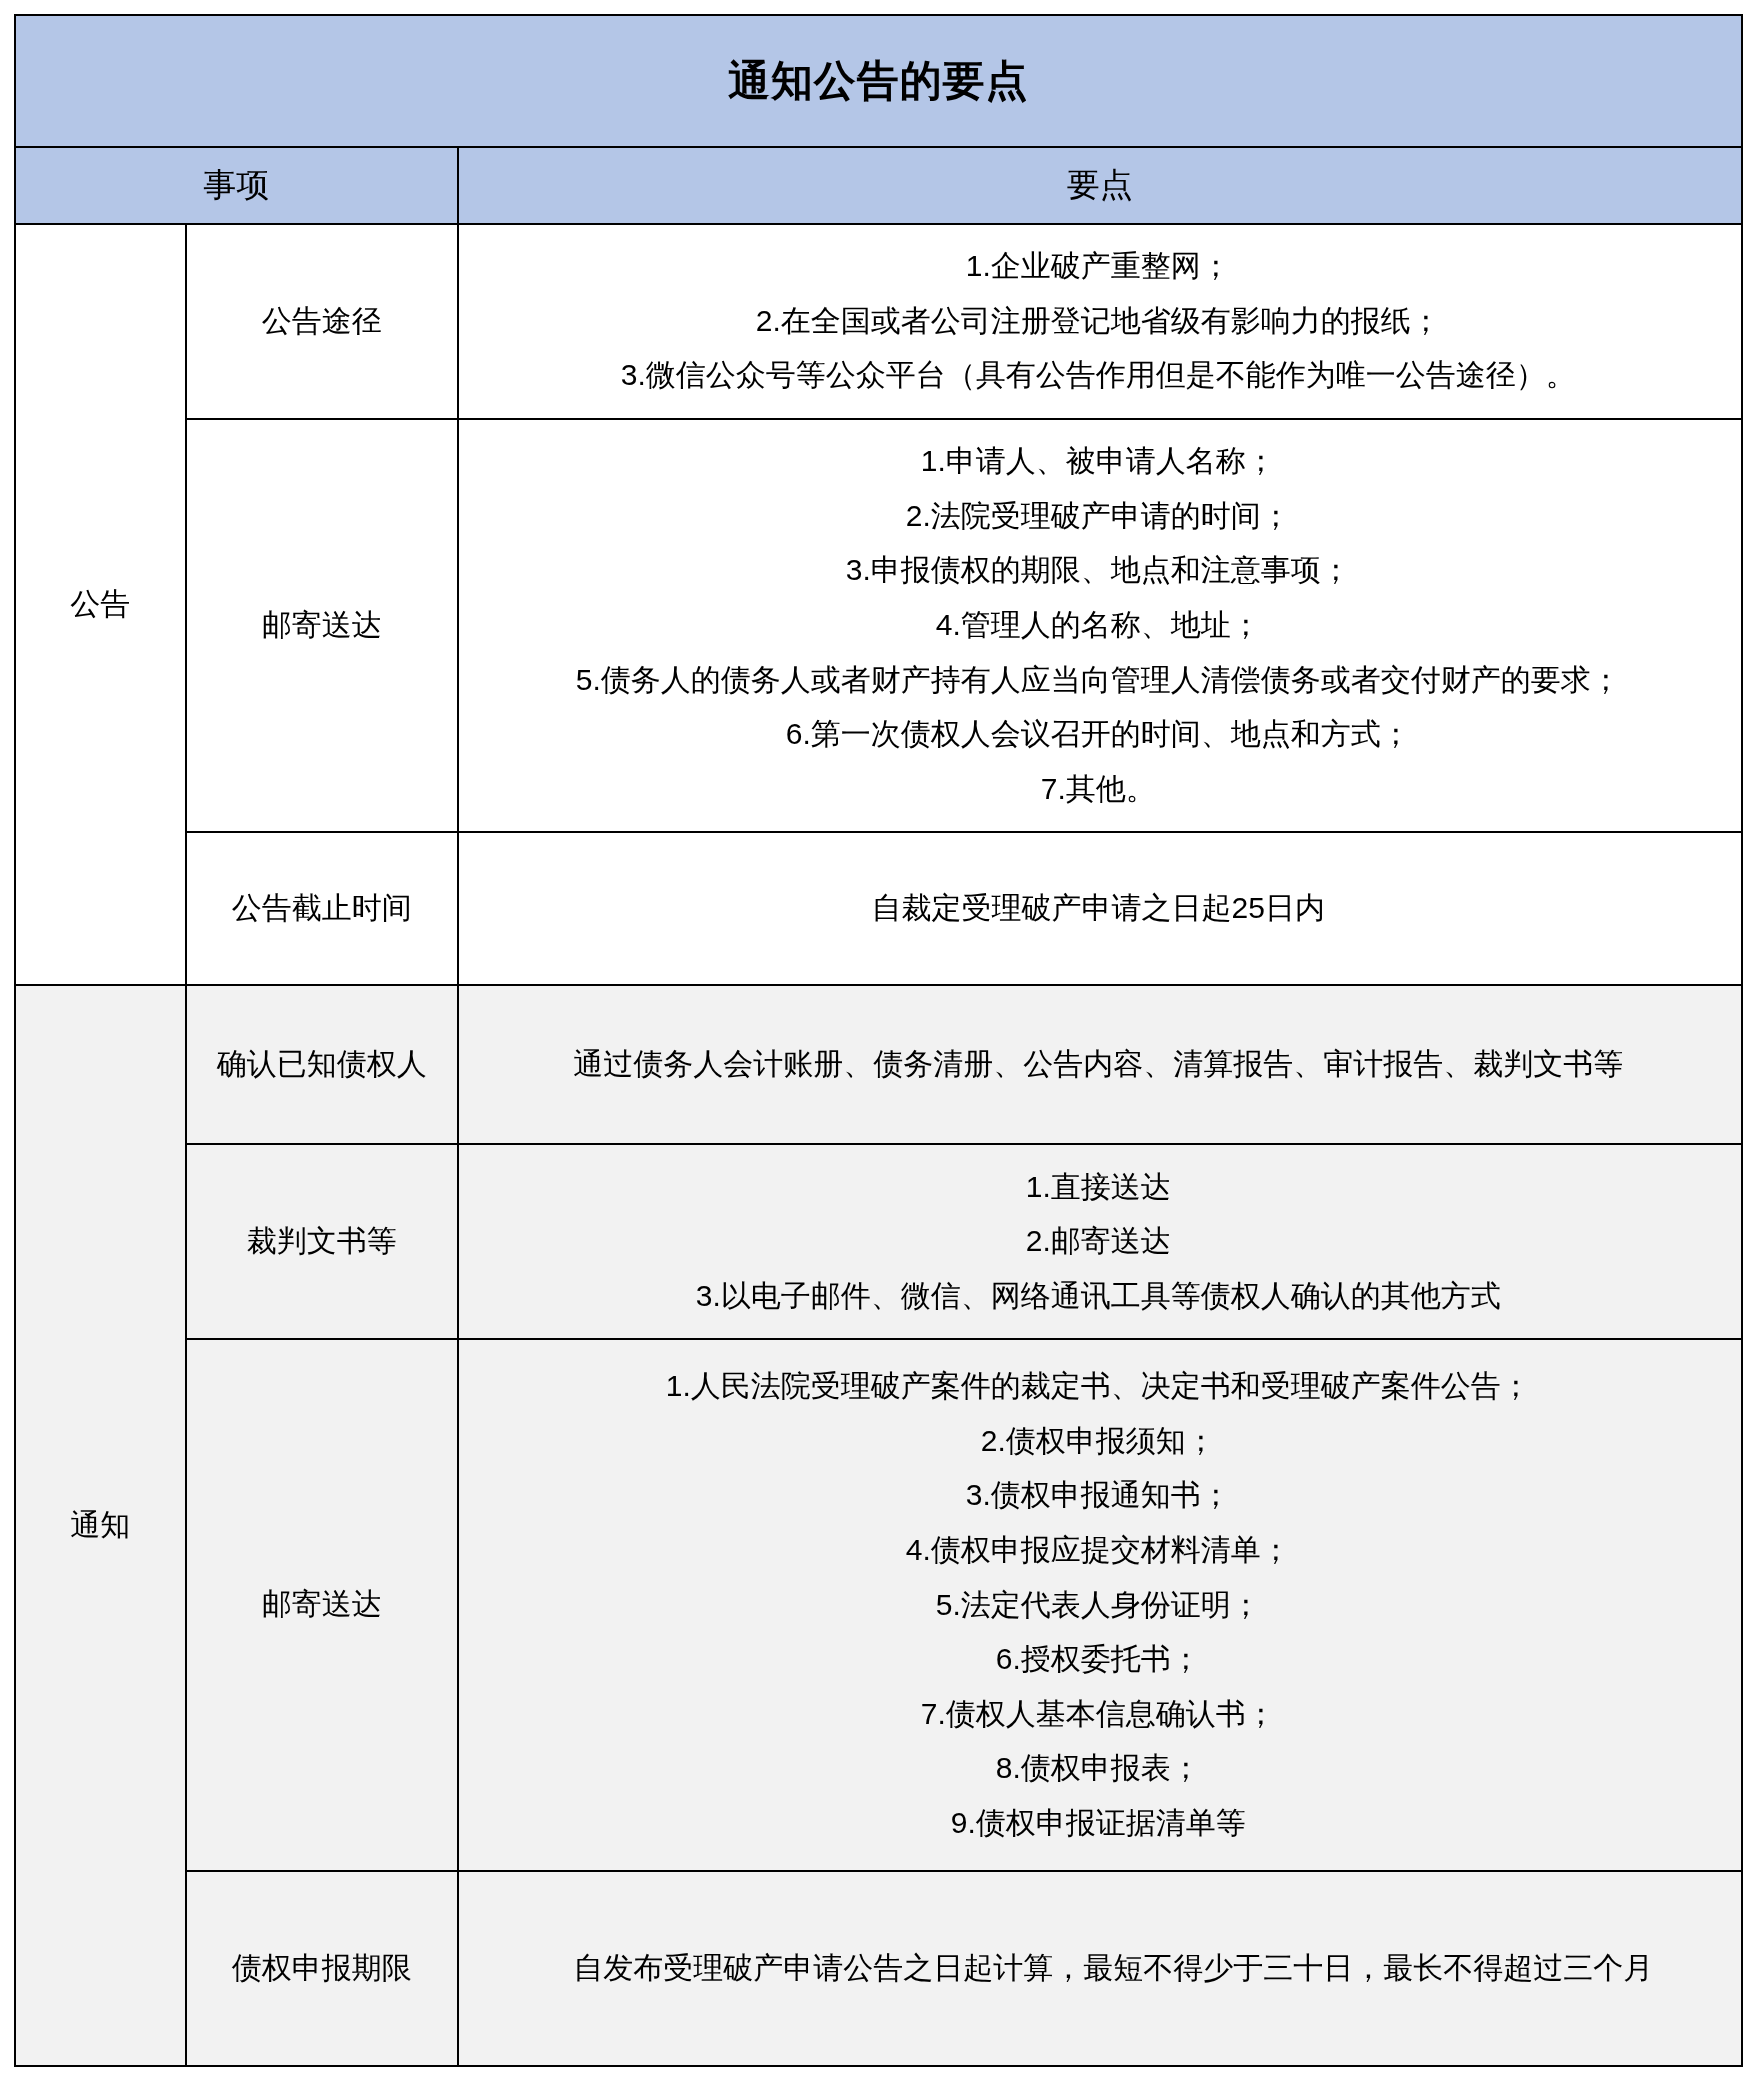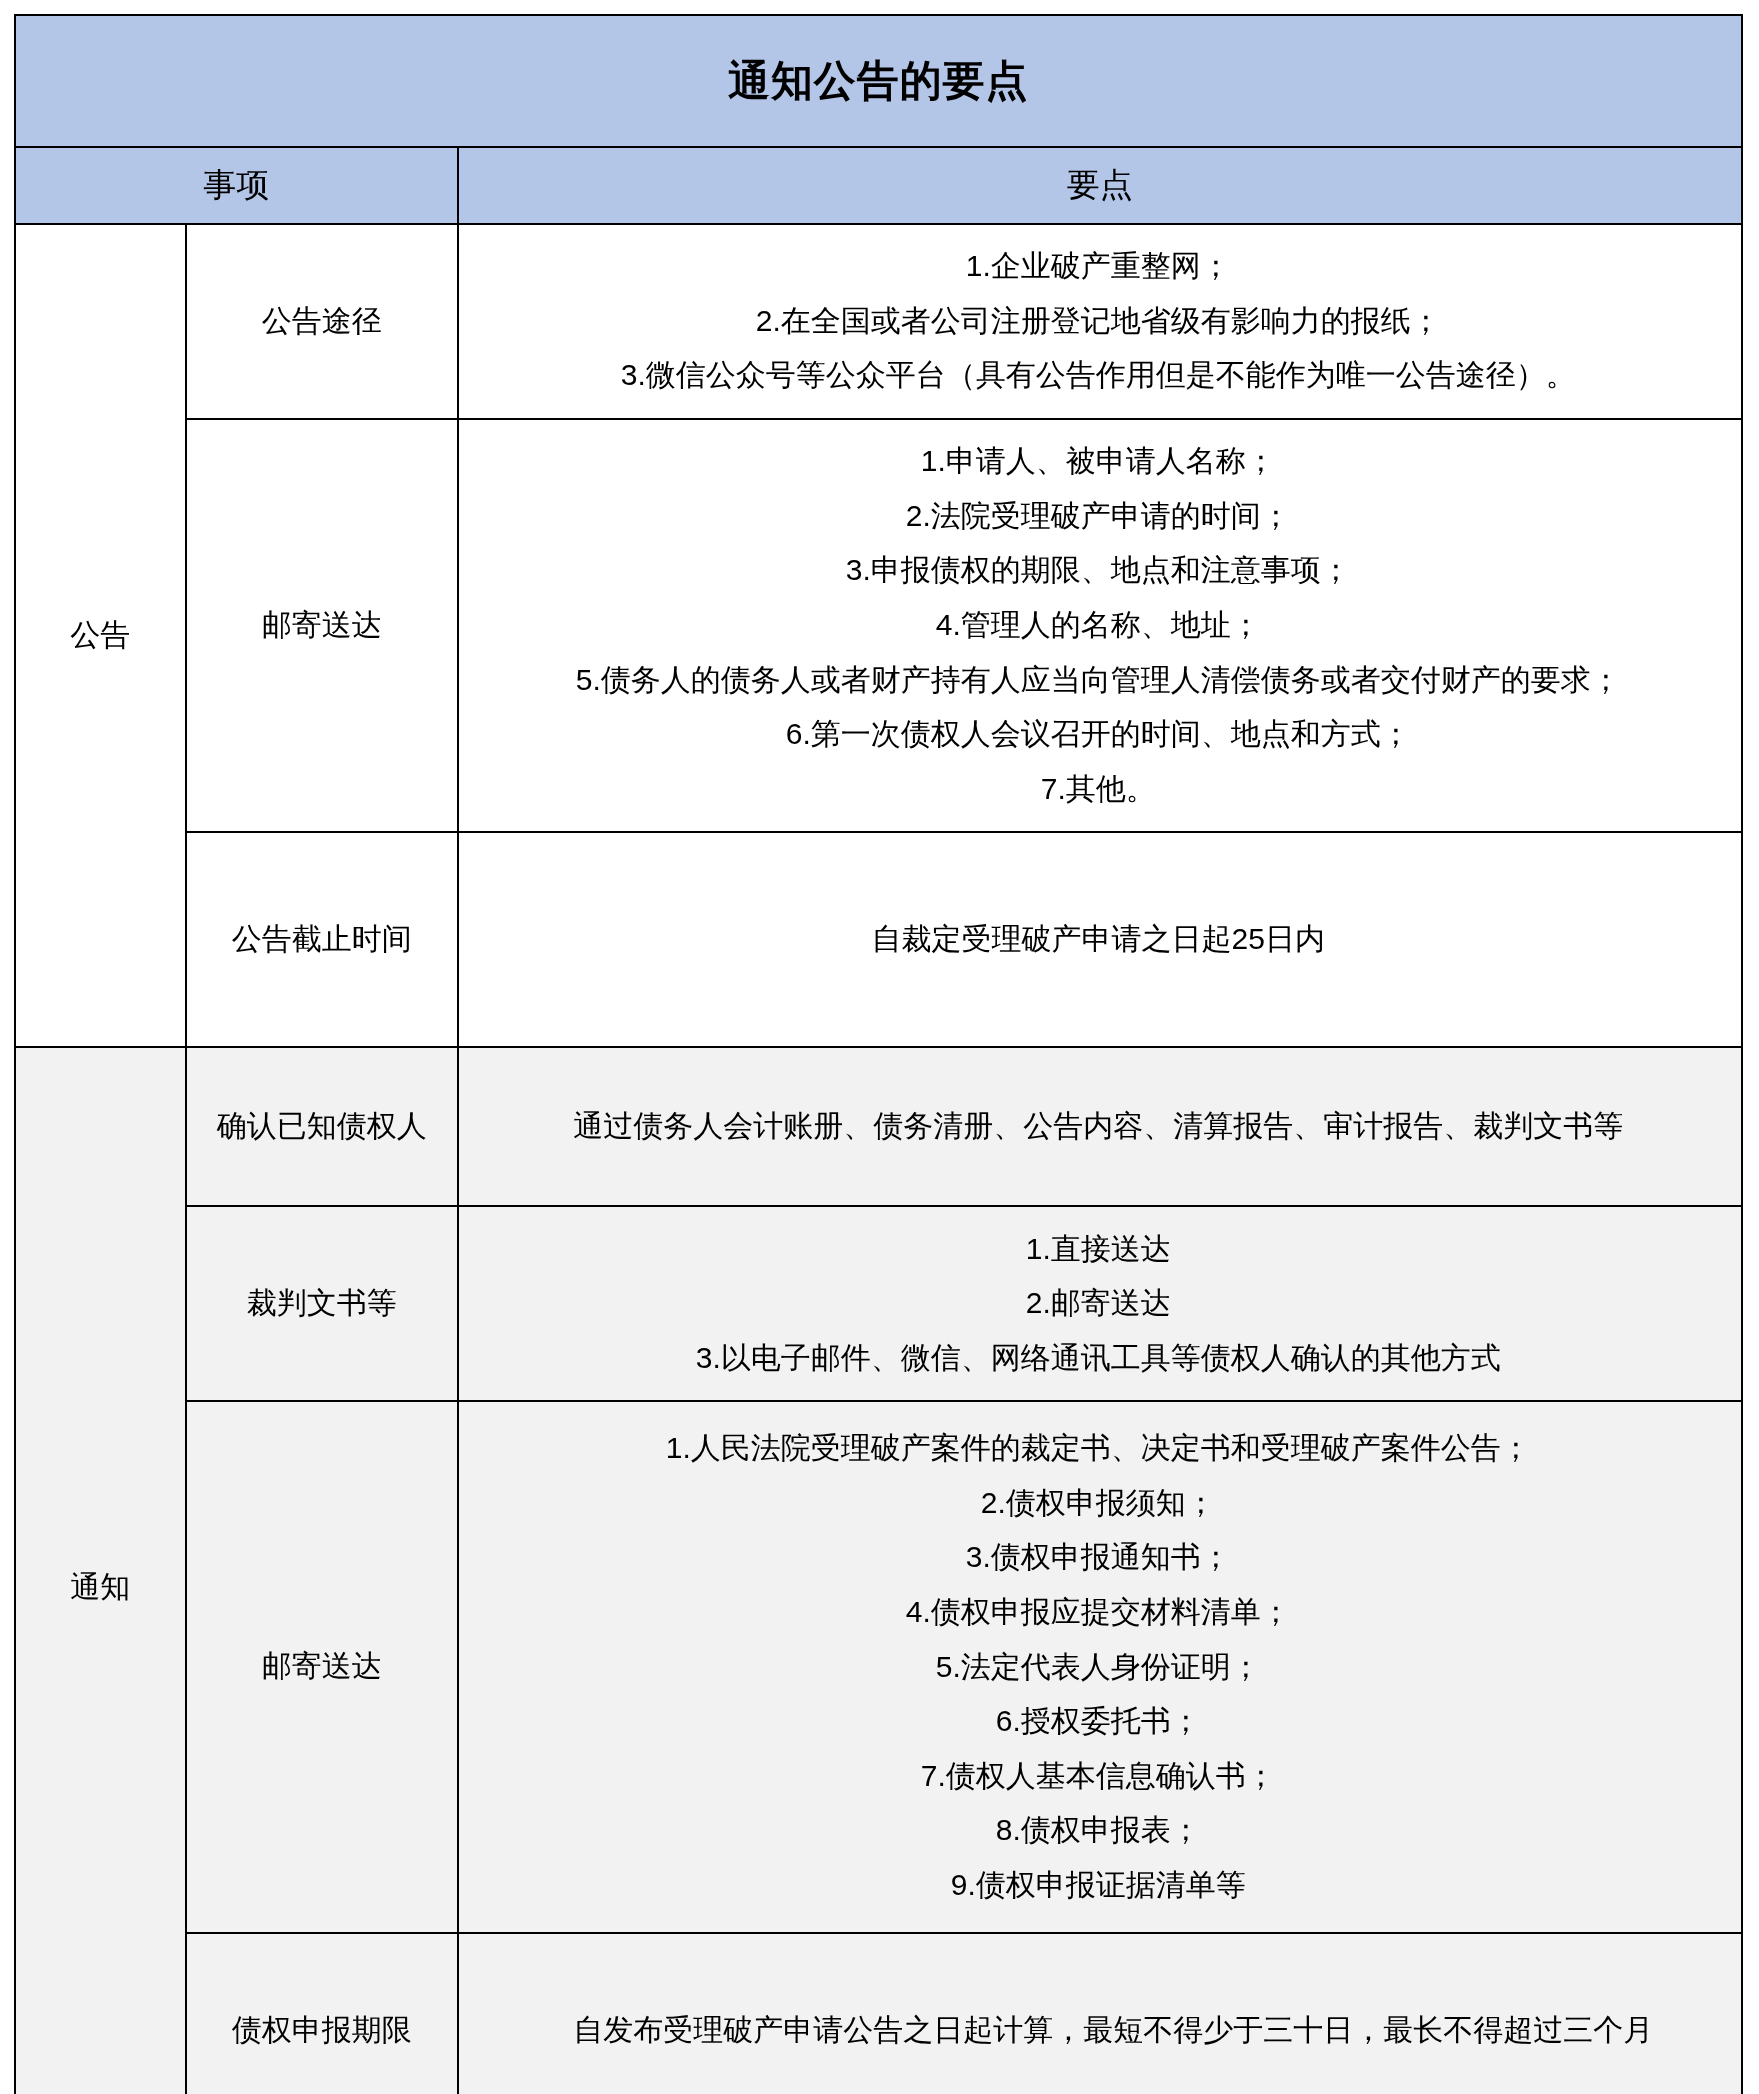--- a/index.html
+++ b/index.html
@@ -48,21 +48,21 @@
     padding: 14.6px 11px 14.6px 8.2px;
     text-align: center;
     white-space: pre-line;
   }
   tbody.sec-announce td { background: var(--announce-bg, #ffffff); }
   tbody.sec-notice  td { background: var(--notice-bg, #f2f2f2); }
   tr.r-title  { height: 132px; }
   tr.r-header { height: 77px; }
   tr.r-a0 { height: 186px; }
   tr.r-a1 { height: 389px; }
-  tr.r-a2 { height: 215px; }
+  tr.r-a2 { height: 153px; }
   tr.r-n0 { height: 159px; }
   tr.r-n1 { height: 194px; }
   tr.r-n2 { height: 532px; }
   tr.r-n3 { height: 195px; }
 </style>
 </head>
 <body>
 
 <table class="sheet">
   <colgroup>

